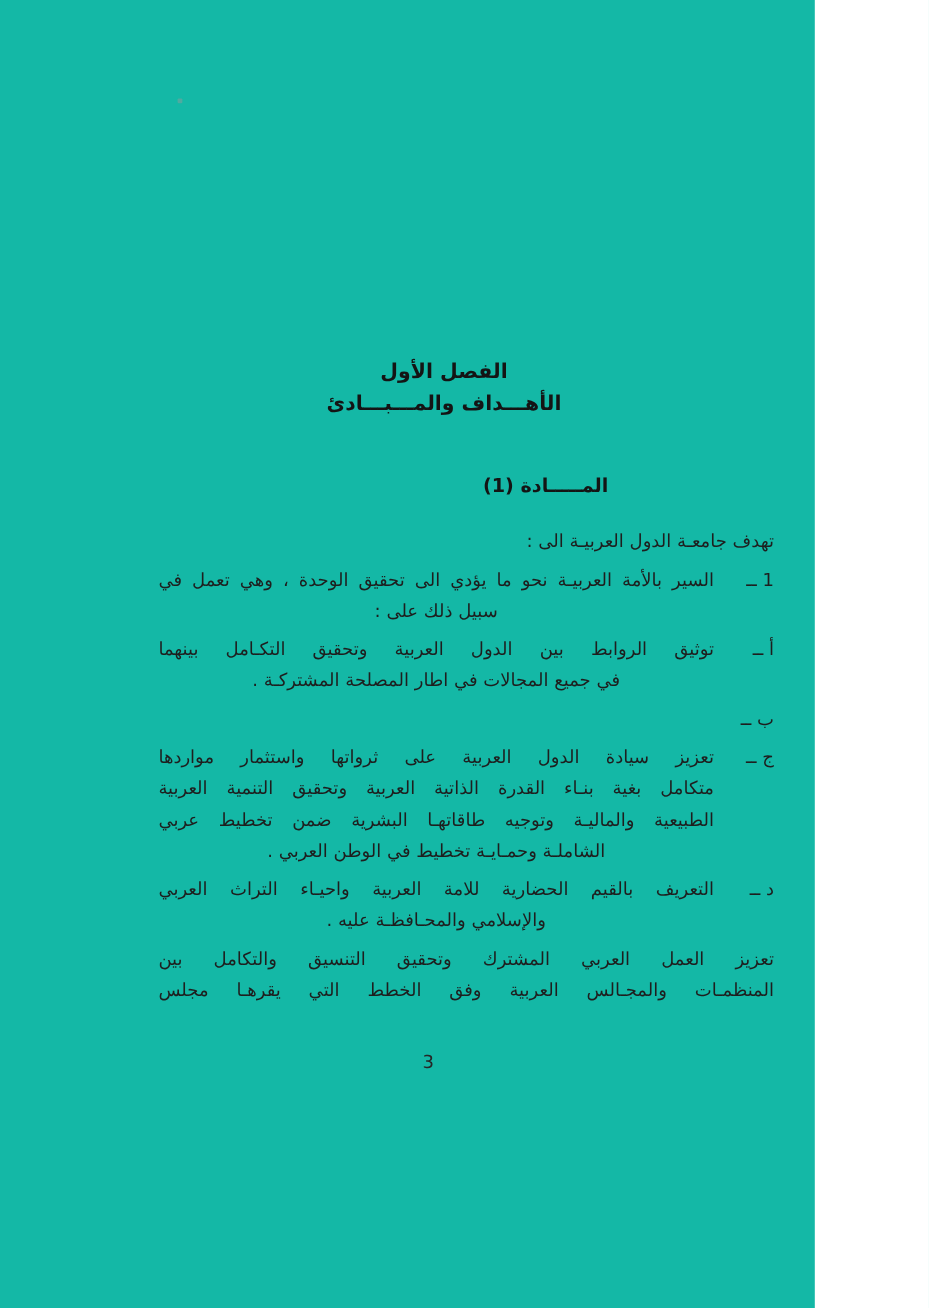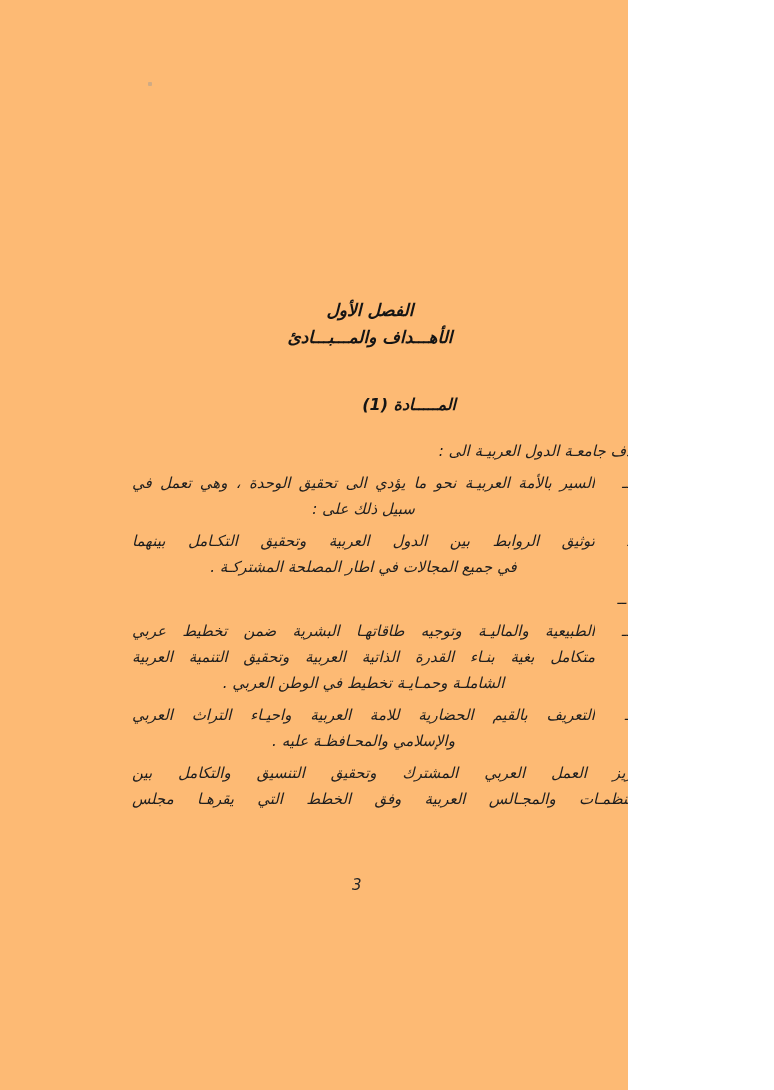--- a/index.html
+++ b/index.html
@@ -1,24 +1,23 @@
 <!DOCTYPE html>
 <html lang="ar"><head>
 <meta charset="utf-8">
 <style>
   html, body { margin: 0; padding: 0; background: #ffffff; }
   .page {
     position: relative;
-    width: 628px;
+    width: 679px;
     height: 1090px;
-    background: #fdba74;
+    background: #14b8a6;
     overflow: hidden;
     font-family: "DejaVu Sans", sans-serif;
     color: #1e1e1e;
-    font-style: italic;
   }
   .speck {
     position: absolute;
     top: 82px; left: 148px;
     width: 4px; height: 4px;
     background: #9a9a9a;
     opacity: .45;
     border-radius: 1px;
   }
   .chapter-head {
@@ -102,22 +101,23 @@
 
     <div class="item">
       <span class="marker">ب ــ</span>
       <div class="item-body">
       </div>
     </div>
 
     <div class="item">
       <span class="marker">ج ــ</span>
       <div class="item-body">
+        <div class="line full">تعزيز سيادة الدول العربية على ثرواتها واستثمار مواردها</div>
+        <div class="line full">متكامل بغية بنـاء القدرة الذاتية العربية وتحقيق التنمية العربية</div>
         <div class="line full">الطبيعية والماليـة وتوجيه طاقاتهـا البشرية ضمن تخطيط عربي</div>
-        <div class="line full">متكامل بغية بنـاء القدرة الذاتية العربية وتحقيق التنمية العربية</div>
         <div class="line center">الشاملـة وحمـايـة تخطيط في الوطن العربي .</div>
       </div>
     </div>
 
     <div class="item">
       <span class="marker">د ــ</span>
       <div class="item-body">
         <div class="line full">التعريف بالقيم الحضارية للامة العربية واحيـاء التراث العربي</div>
         <div class="line center">والإسلامي والمحـافظـة عليه .</div>
       </div>

